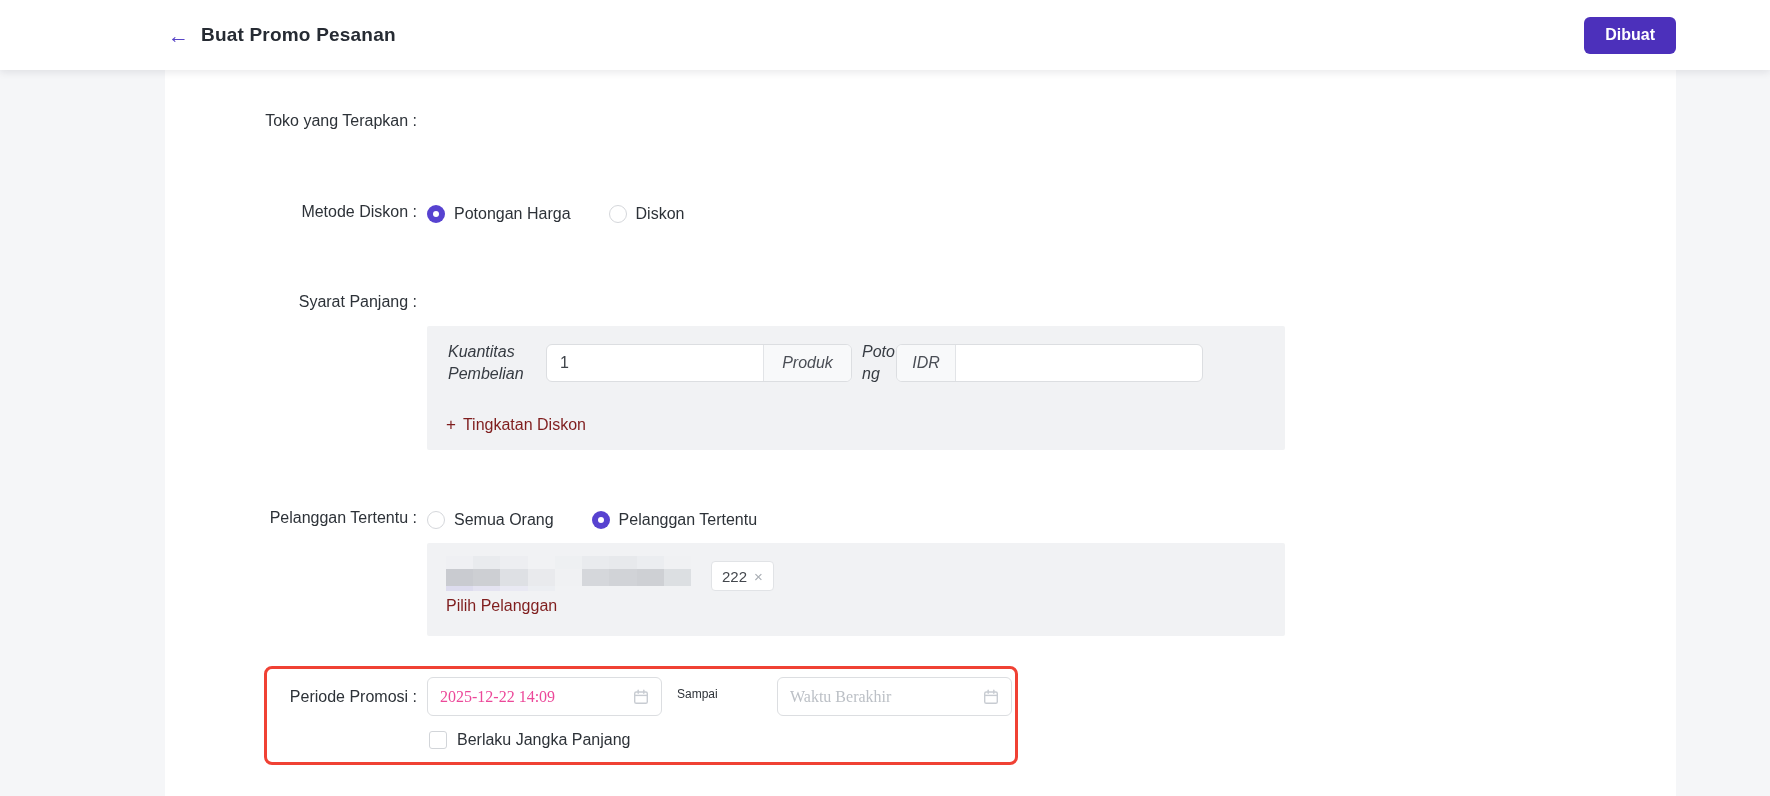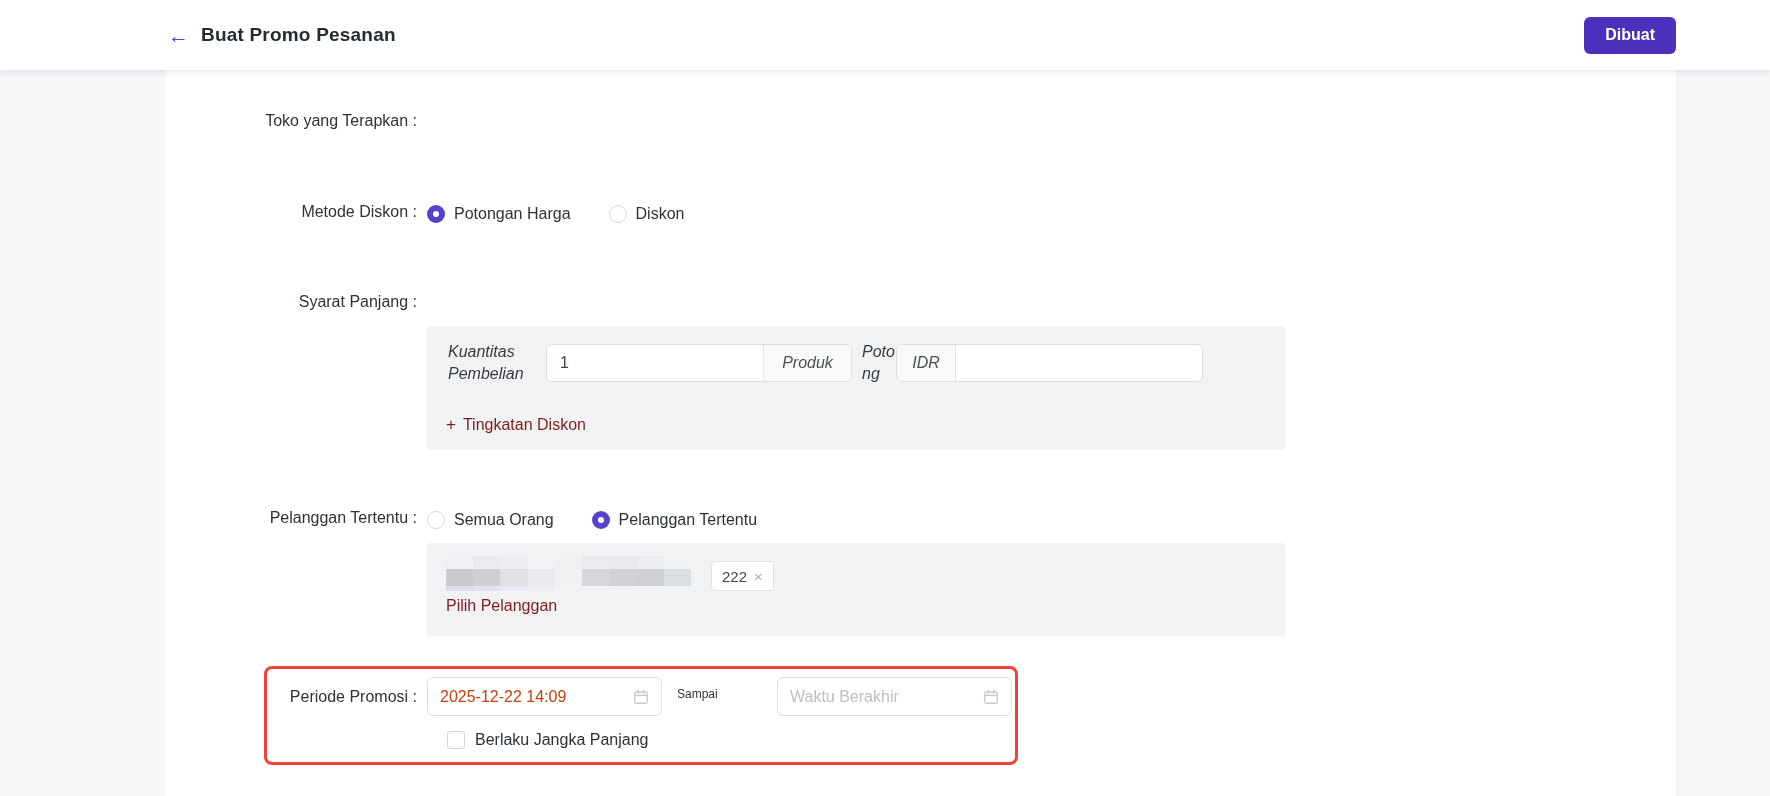--- a/index.html
+++ b/index.html
@@ -62,25 +62,25 @@
          padding:0 10px; gap:7px; }
   .tag .tag-text { font-size:15px; color:#43474d; }
   .tag .tag-close { font-size:15px; color:#a8adb3; cursor:pointer; line-height:1; }
 
   
   .highlight-box { position:absolute; left:264px; top:666px; width:754px; height:99px;
                    border:3px solid #f04134; border-radius:8px; pointer-events:none; z-index:4; }
   .date-input { position:absolute; top:677px; width:235px; height:39px; background:#fff;
                 border:1px solid #dcdee1; border-radius:6px; display:flex; align-items:center;
                 justify-content:space-between; padding:0 12px; }
-  .date-input input { border:none; outline:none; font-size:16px; color:#c2410c; width:100%;
-                      font-family:Liberation Sans, sans-serif; background:transparent; }
+  .date-input input { border:none; outline:none; font-size:16px; color:#ec4899; width:100%;
+                      font-family:Liberation Serif, serif; background:transparent; }
   .date-input input::placeholder { color:#bcc0c6; }
   .until { position:absolute; left:677px; top:687px; font-size:12px; color:#2d3238; }
-  .check-row { position:absolute; left:429px; top:731px; display:flex; align-items:center; gap:10px; cursor:pointer;margin-left:18px; }
+  .check-row { position:absolute; left:429px; top:731px; display:flex; align-items:center; gap:10px; cursor:pointer; }
   .checkbox { width:18px; height:18px; background:#fff; border:1px solid #d2d5d9; border-radius:3px; flex:none; }
   .check-label { font-size:16px; color:#2d3238; }
 
   svg { display:block; }
 </style>
 </head>
 <body>
 
 <div class="page">
 

